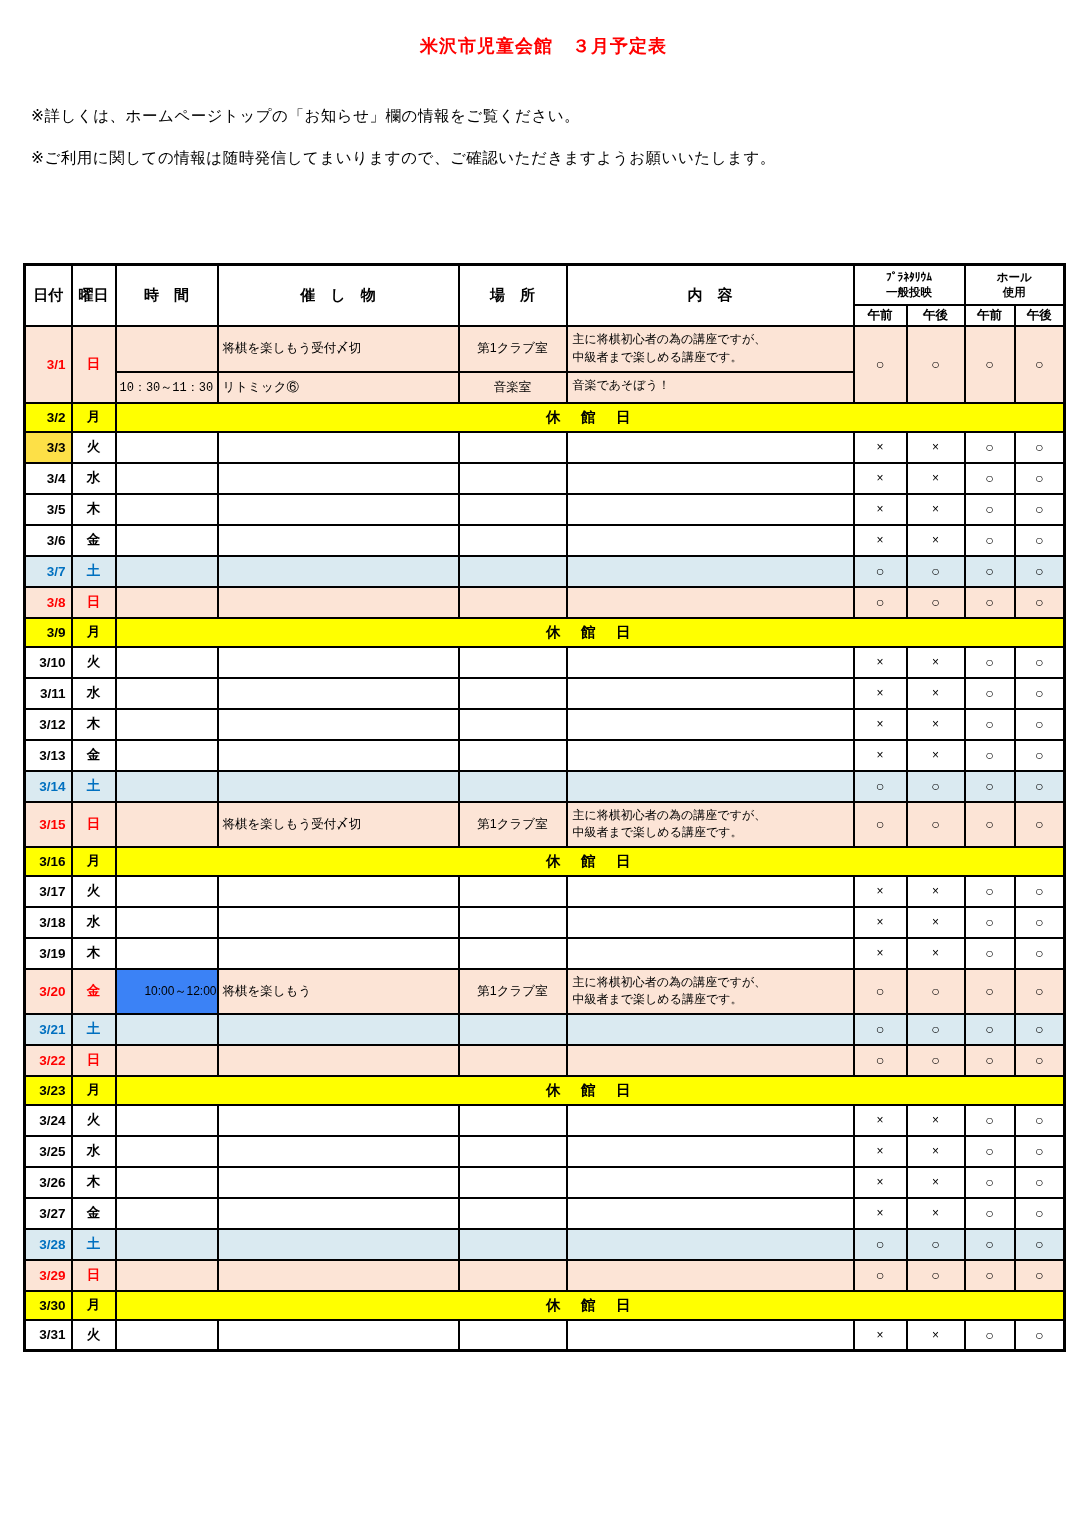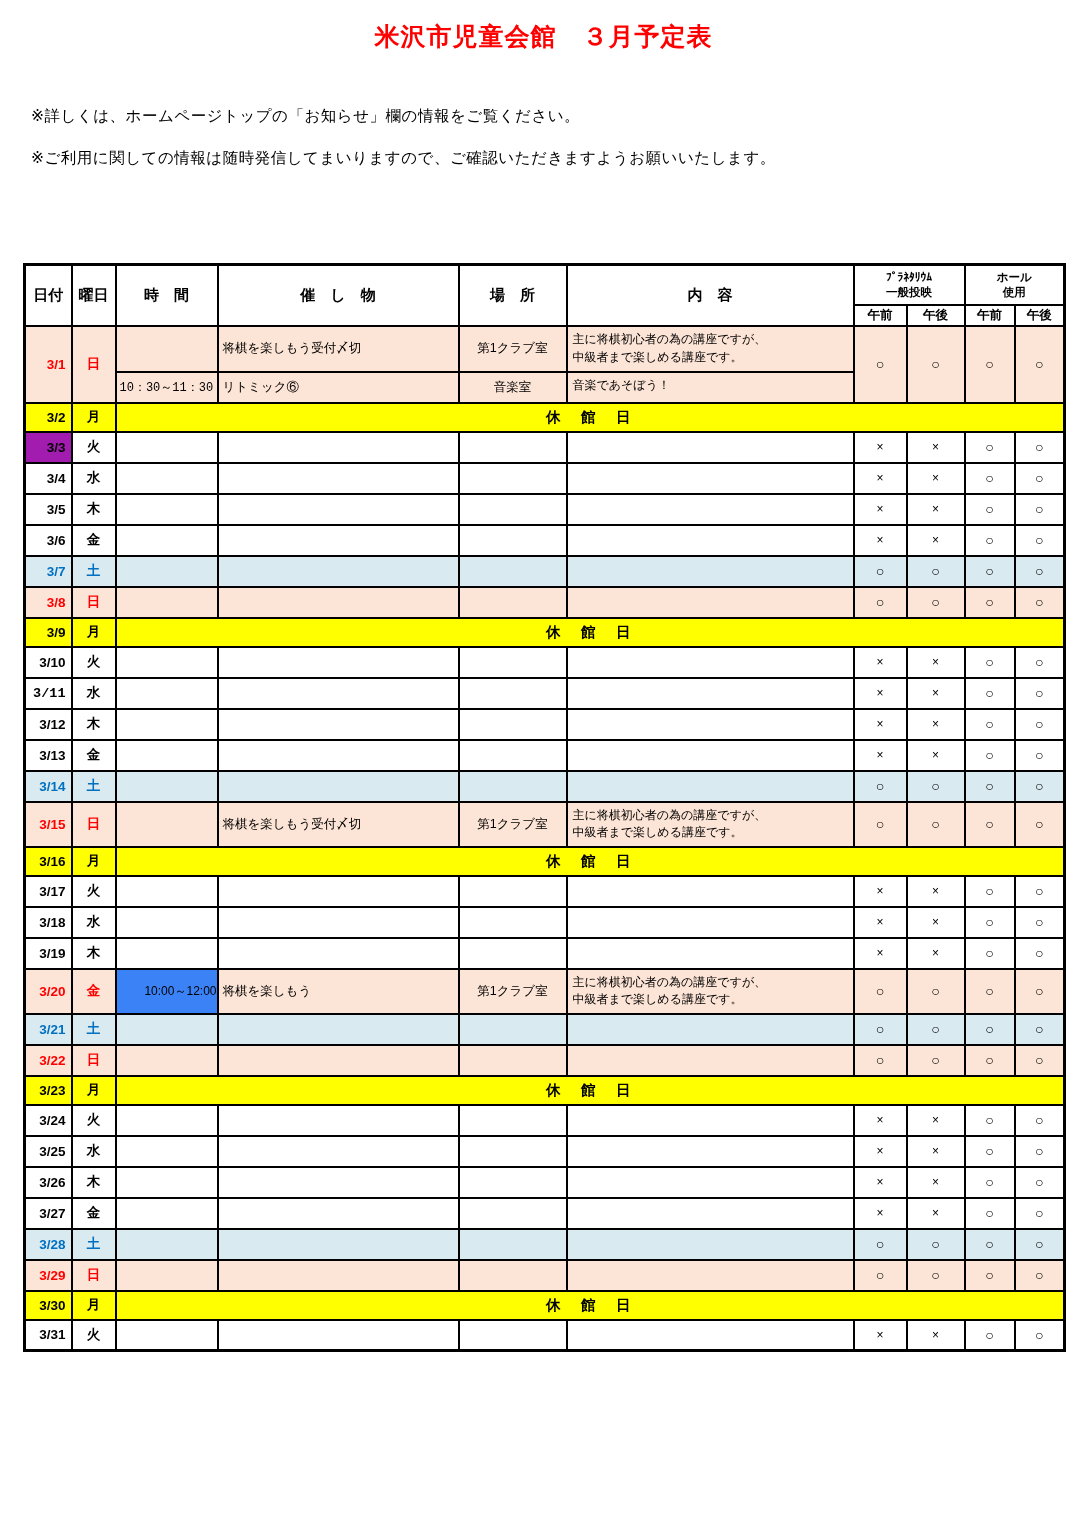--- a/index.html
+++ b/index.html
@@ -1,22 +1,22 @@
 <!DOCTYPE html>
 <html lang="ja"><head>
 <meta charset="utf-8">
 <style>
   html,body{margin:0;padding:0;}
   body{
     width:1087px;height:1536px;position:relative;background:#ffffff;
     font-family:"Liberation Sans","DejaVu Sans",sans-serif;color:#000;
   }
   .title{
-    position:absolute;top:20px;left:0;width:1087px;text-align:center;
-    font-size:25px;font-weight:bold;letter-spacing:1px;
+    position:absolute;top:34px;left:0;width:1087px;text-align:center;
+    font-size:18px;font-weight:bold;letter-spacing:1px;
   }
   .notes{position:absolute;top:106px;left:31px;width:1030px;}
   .note-line{font-size:15.5px;height:17px;margin-bottom:25px;letter-spacing:0.5px;}
   table.sched{
     position:absolute;top:263px;left:23px;width:1040px;
     border-collapse:collapse;table-layout:fixed;border:3px solid #000;
   }
   .sched td,.sched th{border:2px solid #000;overflow:hidden;padding:0;vertical-align:middle;}
   
   tr.hdr1{height:40px;}
@@ -104,21 +104,21 @@
         <td class="c-event thin" style="background: rgb(252, 228, 214);">リトミック⑥</td>
         <td class="c-place thin" style="background: rgb(252, 228, 214);">音楽室</td>
         <td class="c-desc thin" style="background: rgb(252, 228, 214);">音楽であそぼう！</td>
       </tr>
       <tr class="h-closed">
         <td class="c-date" style="background: rgb(255, 255, 0); color: rgb(0, 0, 0);">3/2</td>
         <td class="c-day" style="background: rgb(255, 255, 0); color: rgb(0, 0, 0);">月</td>
         <td class="c-closed" colspan="8" style="background: rgb(255, 255, 0);">休　館　日</td>
       </tr>
       <tr class="h-plain">
-        <td class="c-date" style="background: #a21caf; color: rgb(0, 0, 0);">3/3</td>
+        <td class="c-date" style="background: #fde047; color: rgb(0, 0, 0);">3/3</td>
         <td class="c-day" style="background: rgb(255, 255, 255); color: rgb(0, 0, 0);">火</td>
         <td class="c-time" style="background: rgb(255, 255, 255);"></td>
         <td class="c-event" style="background: rgb(255, 255, 255);"></td>
         <td class="c-place" style="background: rgb(255, 255, 255);"></td>
         <td class="c-desc" style="background: rgb(255, 255, 255);"></td>
         <td class="c-mark x" style="background: rgb(255, 255, 255);">×</td>
         <td class="c-mark x" style="background: rgb(255, 255, 255);">×</td>
         <td class="c-mark" style="background: rgb(255, 255, 255);">○</td>
         <td class="c-mark" style="background: rgb(255, 255, 255);">○</td>
       </tr>
@@ -193,21 +193,21 @@
         <td class="c-time" style="background: rgb(255, 255, 255);"></td>
         <td class="c-event" style="background: rgb(255, 255, 255);"></td>
         <td class="c-place" style="background: rgb(255, 255, 255);"></td>
         <td class="c-desc" style="background: rgb(255, 255, 255);"></td>
         <td class="c-mark x" style="background: rgb(255, 255, 255);">×</td>
         <td class="c-mark x" style="background: rgb(255, 255, 255);">×</td>
         <td class="c-mark" style="background: rgb(255, 255, 255);">○</td>
         <td class="c-mark" style="background: rgb(255, 255, 255);">○</td>
       </tr>
       <tr class="h-plain">
-        <td class="c-date" style="background: rgb(255, 255, 255); color: rgb(0, 0, 0); font-family: Liberation Mono, monospace;">3/11</td>
+        <td class="c-date" style="background: rgb(255, 255, 255); color: rgb(0, 0, 0);">3/11</td>
         <td class="c-day" style="background: rgb(255, 255, 255); color: rgb(0, 0, 0);">水</td>
         <td class="c-time" style="background: rgb(255, 255, 255);"></td>
         <td class="c-event" style="background: rgb(255, 255, 255);"></td>
         <td class="c-place" style="background: rgb(255, 255, 255);"></td>
         <td class="c-desc" style="background: rgb(255, 255, 255);"></td>
         <td class="c-mark x" style="background: rgb(255, 255, 255);">×</td>
         <td class="c-mark x" style="background: rgb(255, 255, 255);">×</td>
         <td class="c-mark" style="background: rgb(255, 255, 255);">○</td>
         <td class="c-mark" style="background: rgb(255, 255, 255);">○</td>
       </tr>

